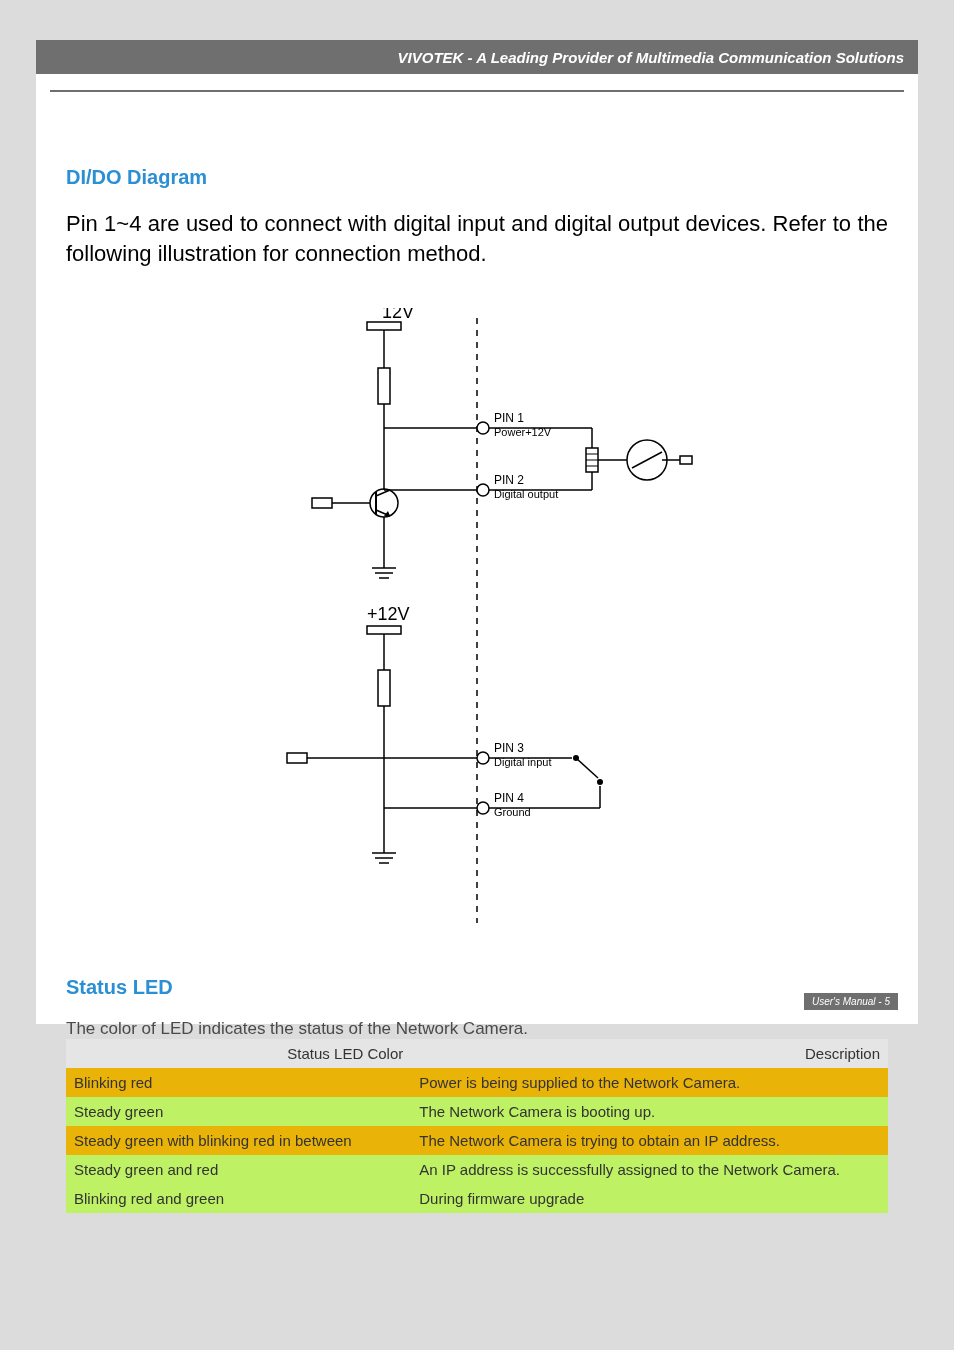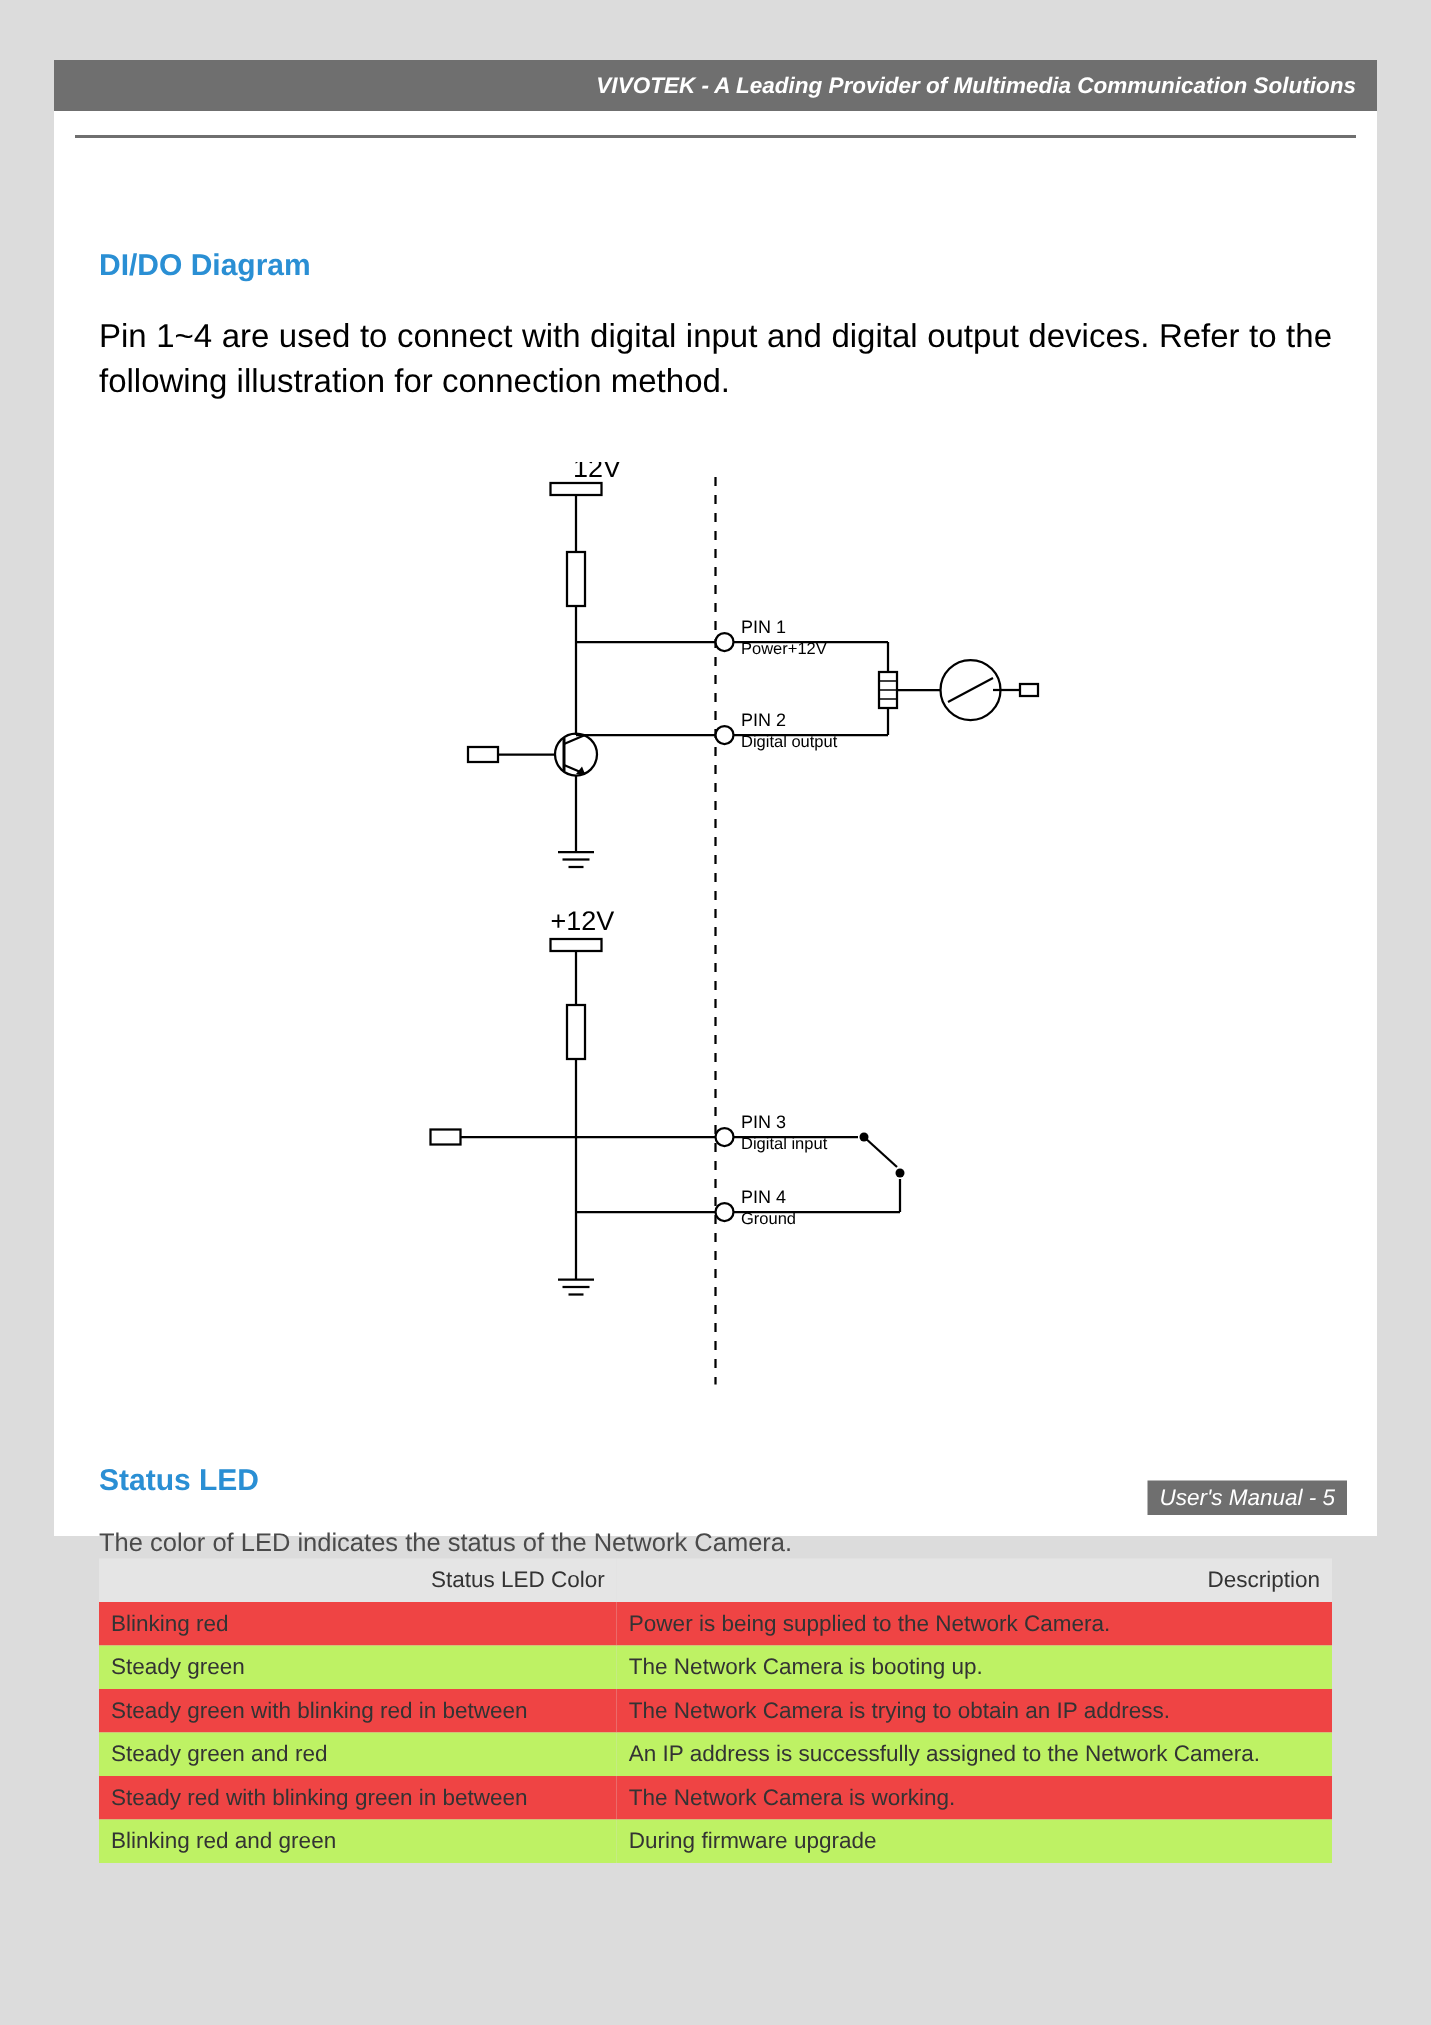--- a/index.html
+++ b/index.html
@@ -86,30 +86,30 @@
   }
   table.led th {
     background: #e5e5e5;
     text-align: right;
     font-weight: normal;
     padding: 6px 8px;
   }
   table.led td {
     padding: 6px 8px;
   }
-  table.led tr.odd td { background: #ef4444; }
+  table.led tr.odd td { background: #eab308; }
   table.led tr.even td { background: #bef264; }
   .col1 { width: 42%; }
   .footer {
     position: absolute;
     bottom: 14px;
     right: 20px;
     color: #ffffff;
     font-style: italic;
-    font-size: 15px;
+    font-size: 10px;
     background: #6f6f6f;
     padding: 3px 8px;
     margin-top: 25px;
   }
 </style>
 </head>
 <body>
 
 <div class="page">
 
@@ -229,24 +229,20 @@
           <td>The Network Camera is booting up.</td>
         </tr>
         <tr class="odd">
           <td>Steady green with blinking red in between</td>
           <td>The Network Camera is trying to obtain an IP address.</td>
         </tr>
         <tr class="even">
           <td>Steady green and red</td>
           <td>An IP address is successfully assigned to the Network Camera.</td>
         </tr>
-        <tr class="odd">
-          <td>Steady red with blinking green in between</td>
-          <td>The Network Camera is working.</td>
-        </tr>
         <tr class="even">
           <td>Blinking red and green</td>
           <td>During firmware upgrade</td>
         </tr>
       </tbody>
     </table>
 
   </div>
 
   <div class="footer">User's Manual - 5</div>

